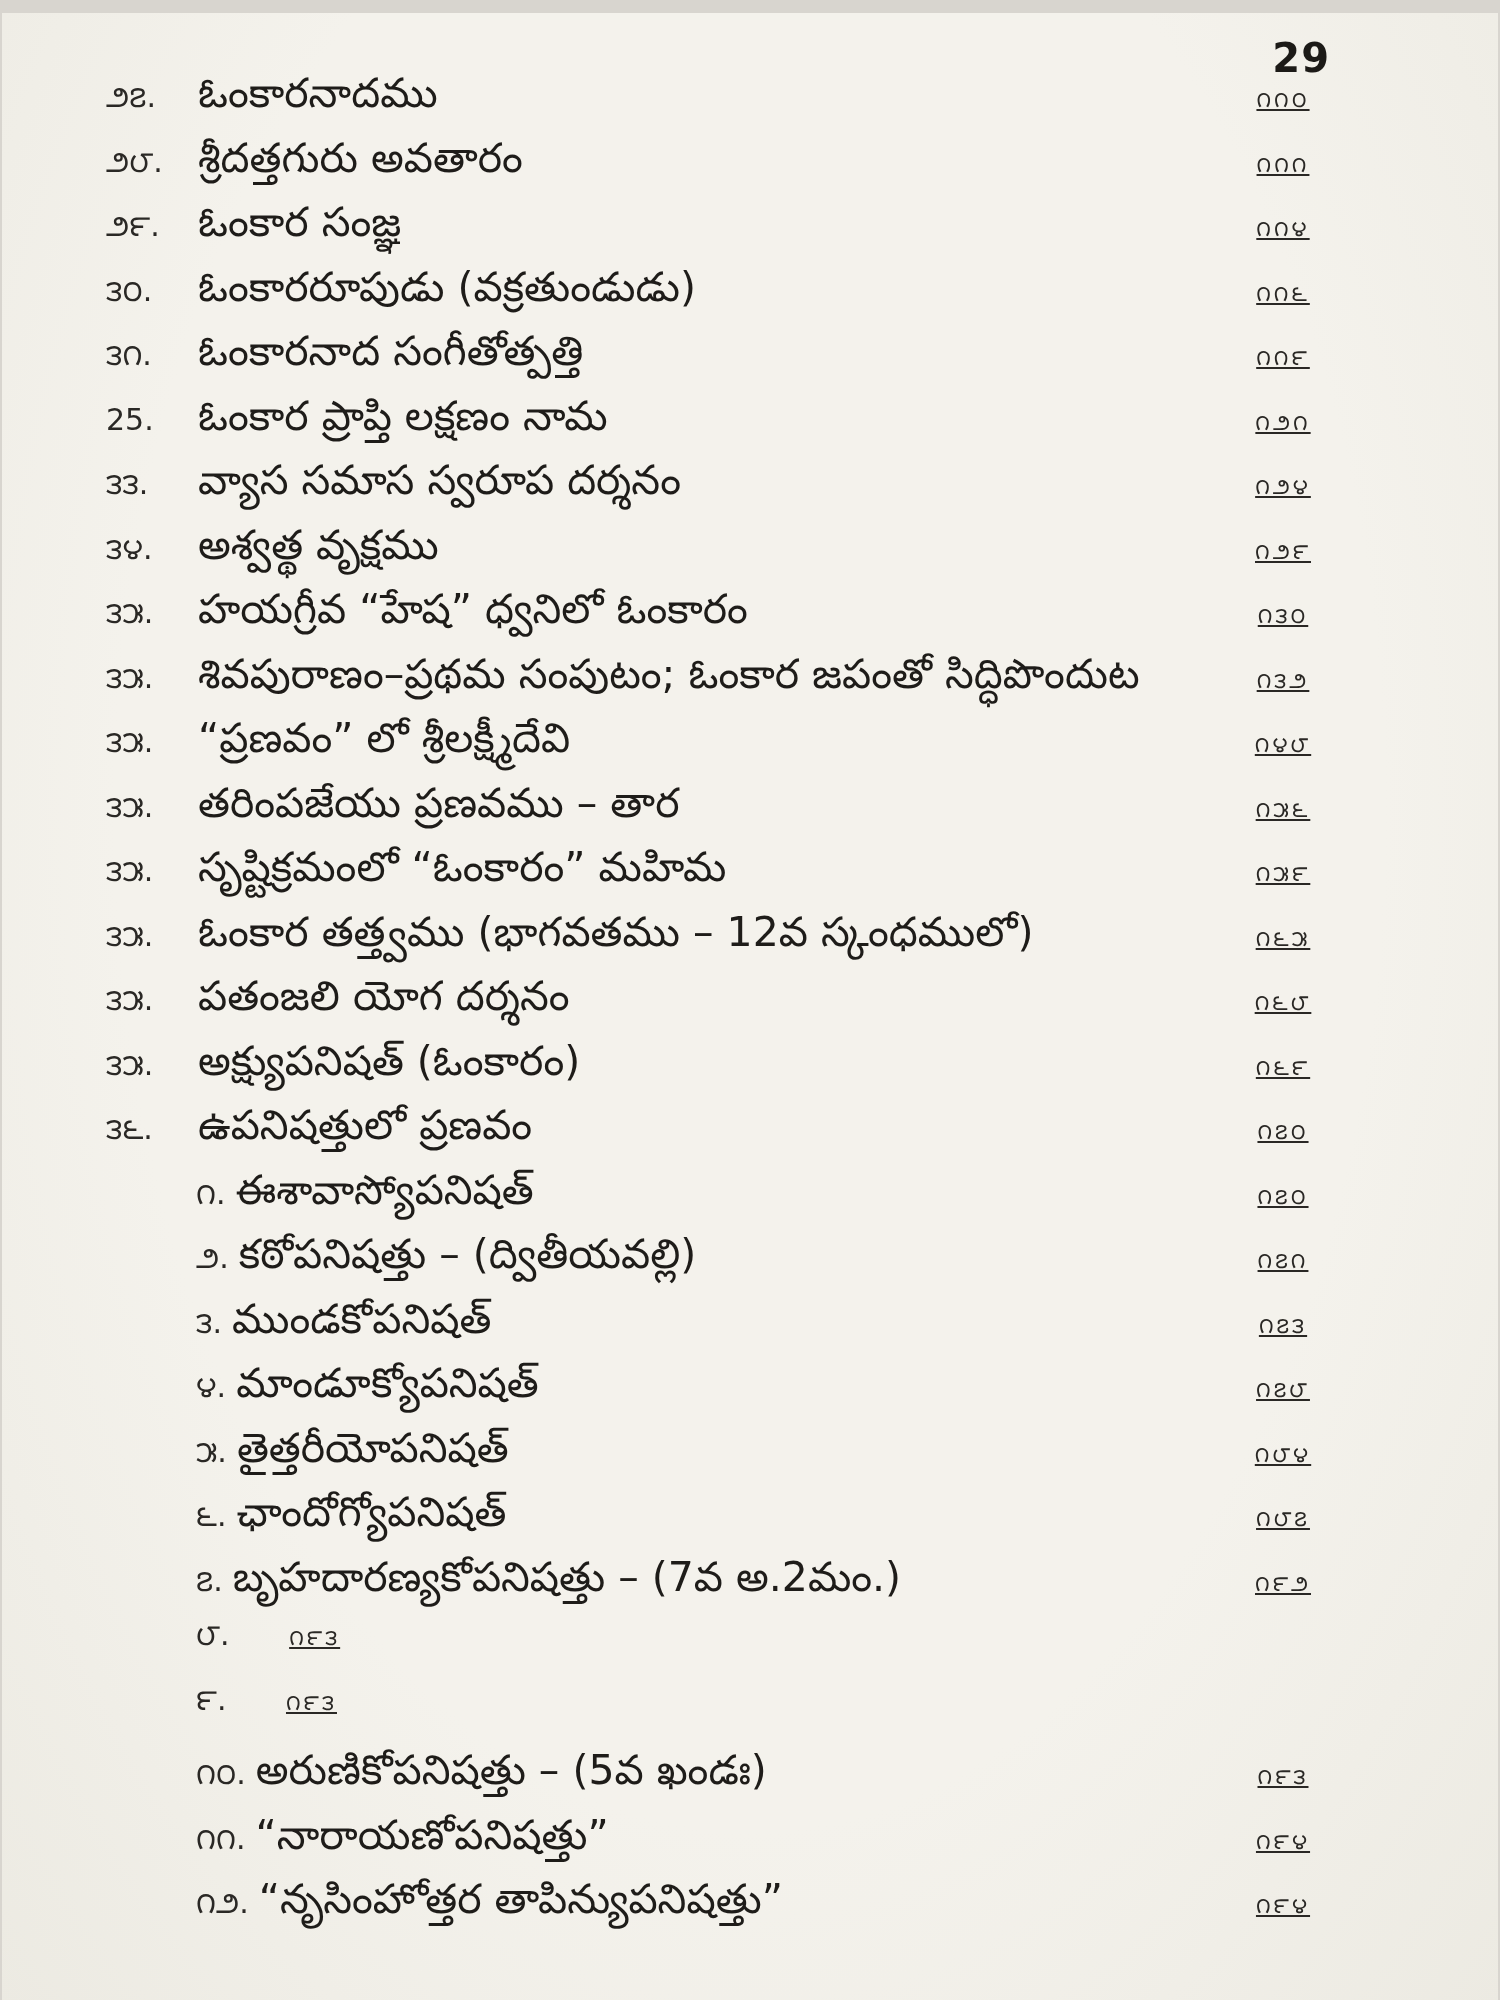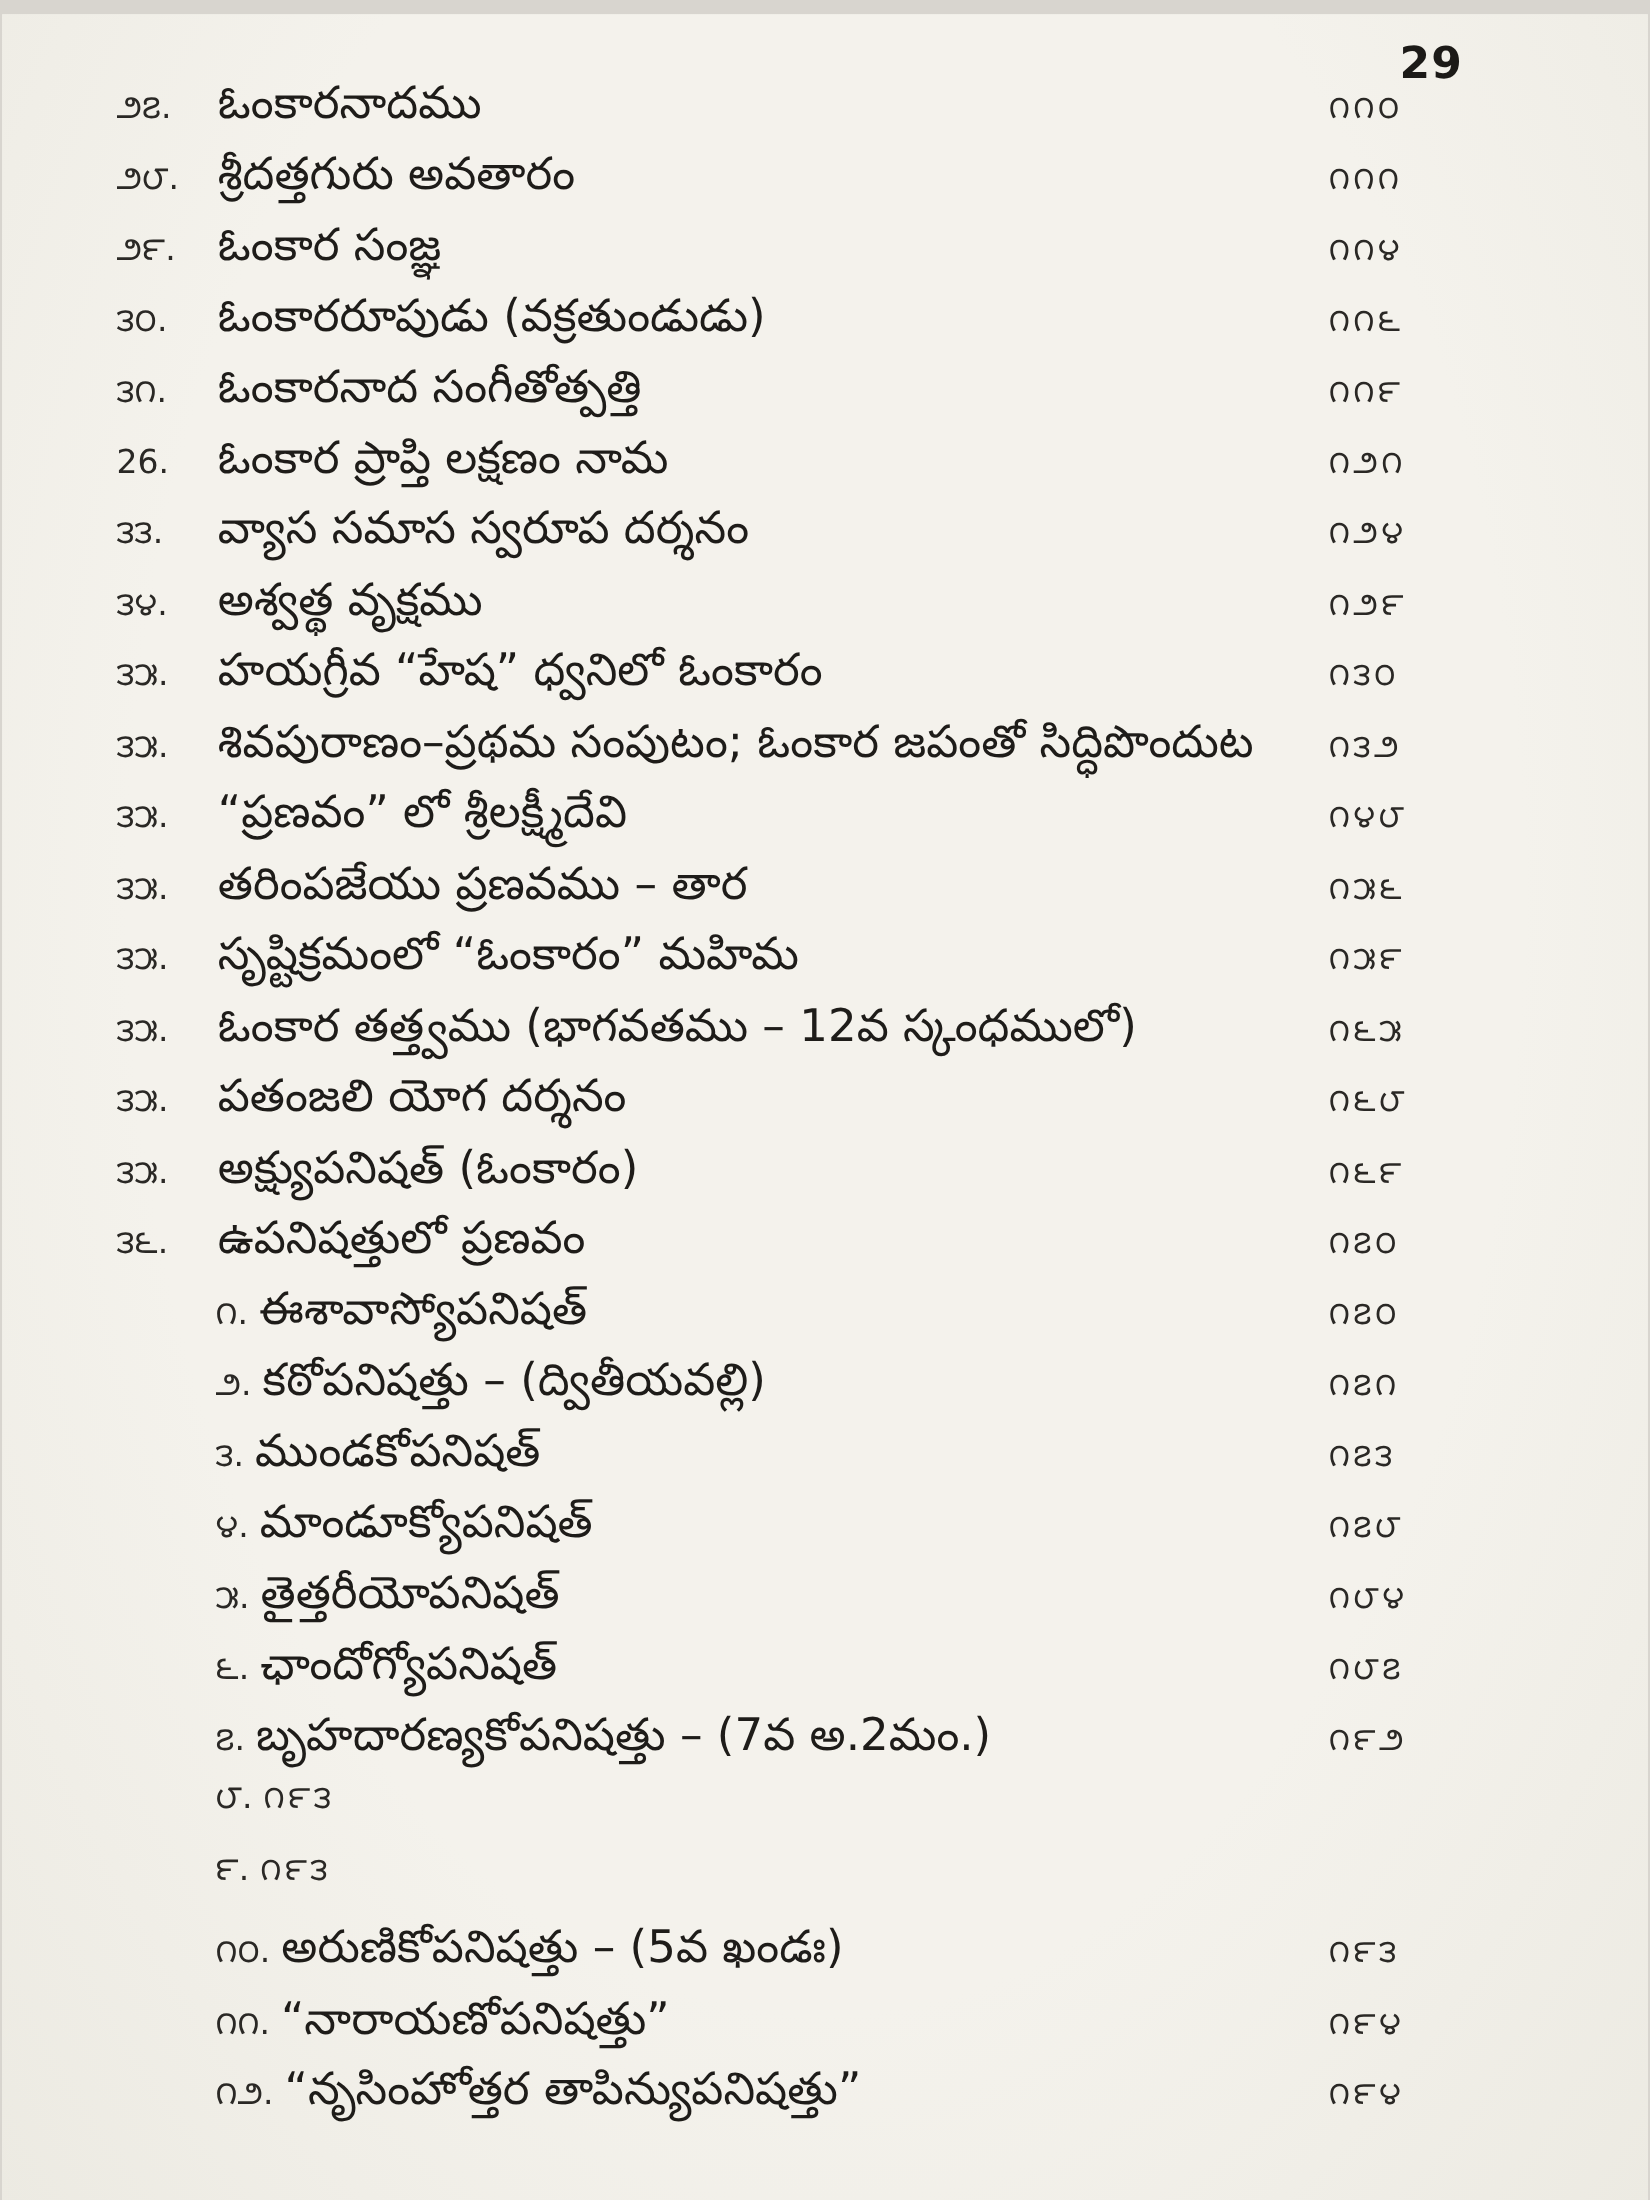--- a/index.html
+++ b/index.html
@@ -59,25 +59,26 @@
   .title {
     flex: 1 1 auto;
     font-size: 41px;
     font-weight: 400;
     color: #1e1c19;
     white-space: nowrap;
     overflow: hidden;
   }
   .pagenum {
     flex: 0 0 150px;
-    text-align: left;
-    font-size: 29px;
+    text-align: center;
+    font-size: 22px;
     letter-spacing: 3px;
     color: #2a2825;
     white-space: nowrap;
+    text-decoration: underline;
   }
 </style>
 </head>
 <body>
 
 <div class="page">
   <div class="page-header">29</div>
   <div class="toc" id="toc">
       <div class="row">
         <span class="serial">౨౭.</span>
@@ -98,21 +99,21 @@
         <span class="serial">౩౦.</span>
         <span class="title">ఓంకారరూపుడు (వక్రతుండుడు)</span>
         <span class="pagenum">౧౧౬</span>
       </div>
       <div class="row">
         <span class="serial">౩౧.</span>
         <span class="title">ఓంకారనాద సంగీతోత్పత్తి</span>
         <span class="pagenum">౧౧౯</span>
       </div>
       <div class="row">
-        <span class="serial">26.</span>
+        <span class="serial">25.</span>
         <span class="title">ఓంకార ప్రాప్తి లక్షణం నామ</span>
         <span class="pagenum">౧౨౧</span>
       </div>
       <div class="row">
         <span class="serial">౩౩.</span>
         <span class="title">వ్యాస సమాస స్వరూప దర్శనం</span>
         <span class="pagenum">౧౨౪</span>
       </div>
       <div class="row">
         <span class="serial">౩౪.</span>

